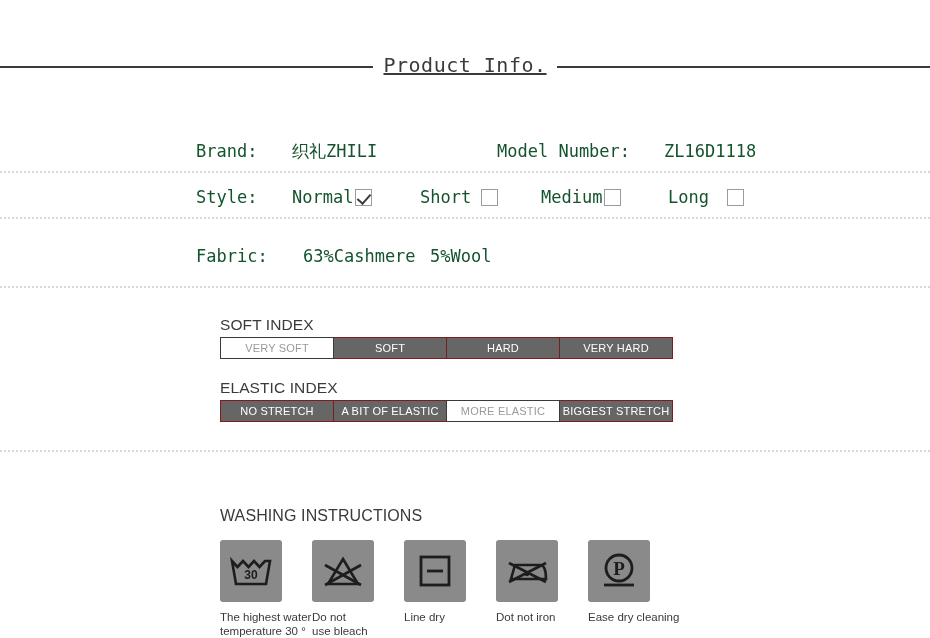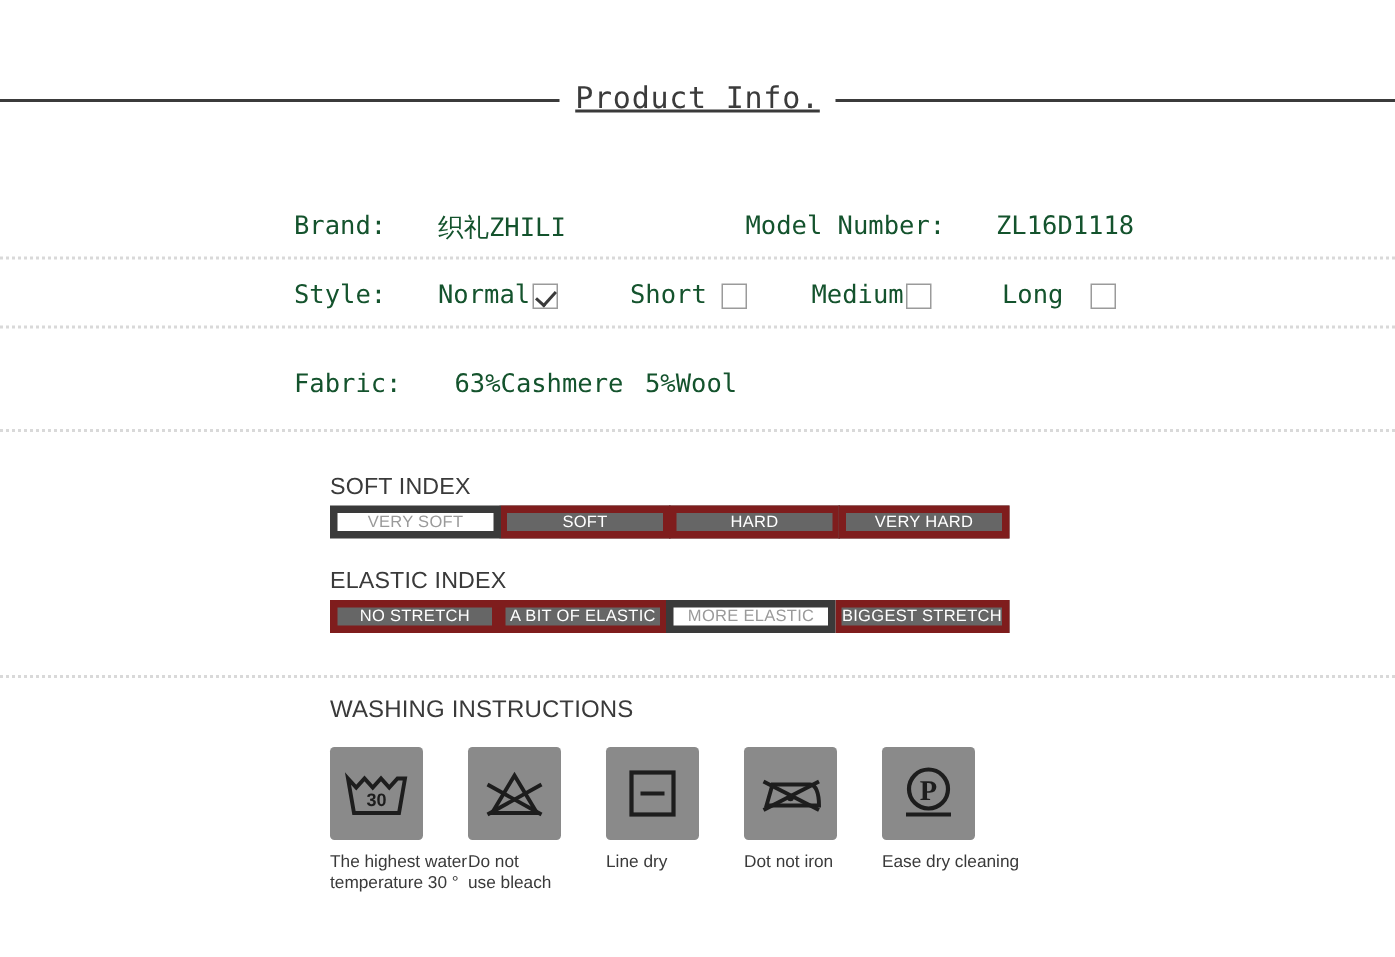--- a/index.html
+++ b/index.html
@@ -124,21 +124,21 @@
   }
   .index-cell {
     flex: 1 1 0;
     display: flex;
     align-items: center;
     justify-content: center;
     font-size: 11px;
     letter-spacing: 0.2px;
     background: #666666;
     color: #ffffff;
-    border: 5px solid #7f1d1d;
+    border: 1px solid #7f1d1d;
     margin-left: -1px;
     box-sizing: border-box;
     white-space: nowrap;
   }
   .index-cell:first-child { margin-left: 0; }
   .index-cell.active {
     background: #ffffff;
     color: #9a9a9a;
     border-color: #3a3a3a;
     position: relative;
@@ -146,20 +146,21 @@
   }
 
   
   .wash-block { position: absolute; left: 220px; top: 465px; }
   .wash-title {
     font-family: "Liberation Sans", sans-serif;
     font-size: 16px;
     color: #3a3a3a;
     letter-spacing: 0.1px;
     white-space: nowrap;
+    margin-top: 42px;
   }
   .wash-items {
     display: flex;
     margin-top: 15px;
   }
   .wash-item {
     width: 92px;
     display: flex;
     flex-direction: column;
     align-items: flex-start;

